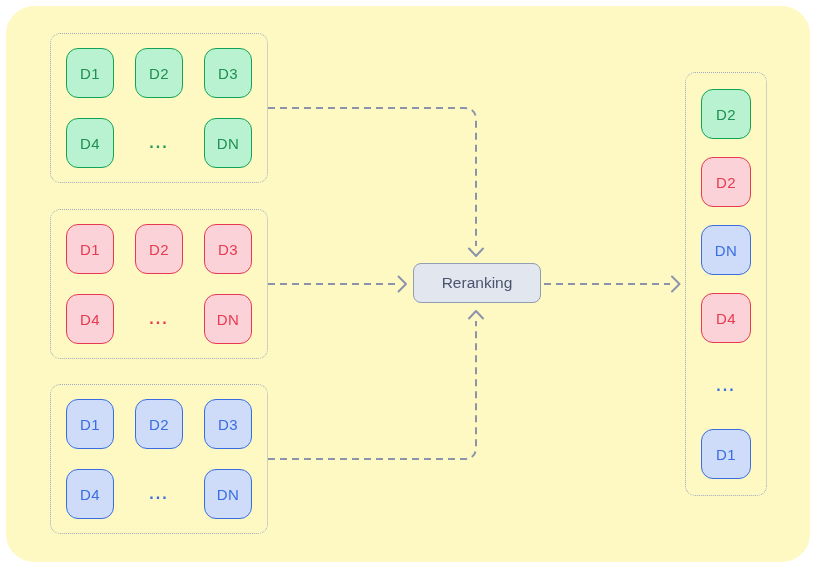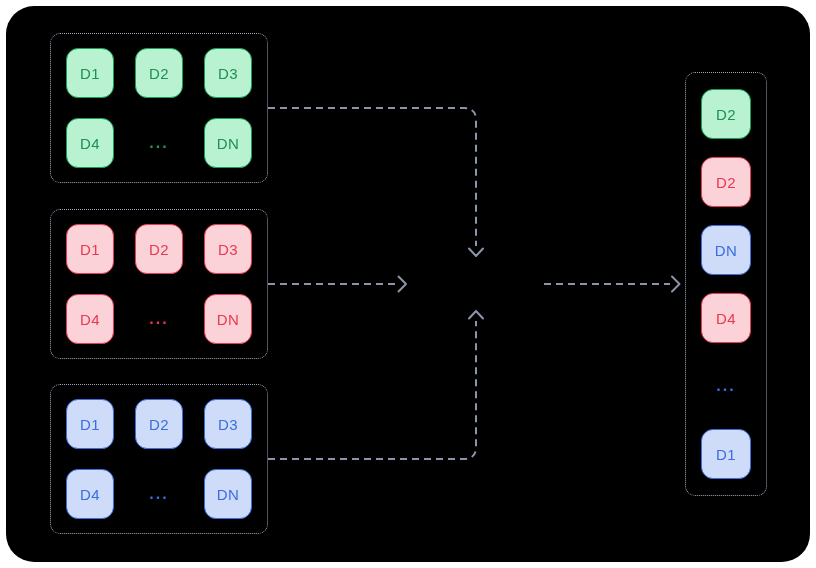--- a/index.html
+++ b/index.html
@@ -2,21 +2,21 @@
 <html><head>
 <meta charset="utf-8">
 <style>
   html,body{margin:0;padding:0;background:#ffffff;}
   body{
     width:816px;height:568px;position:relative;overflow:hidden;
     font-family:"Liberation Sans", sans-serif;
   }
   .panel{
     position:absolute;left:6px;top:6px;width:804px;height:556px;
-    background:#000000;border-radius:28px;
+    background:#fef9c3;border-radius:28px;
   }
   .connectors{position:absolute;left:0;top:0;pointer-events:none;}
   .group{
     position:absolute;width:218px;height:150px;box-sizing:border-box;
     border:1.5px dotted #9fa8bd;border-radius:10px;
     display:grid;grid-template-columns:48px 48px 48px;grid-template-rows:50px 50px;
     justify-content:space-between;align-content:space-between;
     padding:14px 15px;
   }
   .doc{
@@ -99,20 +99,21 @@
 
   <div class="group" style="left:44px;top:378px">
     <div class="doc b">D1</div>
     <div class="doc b">D2</div>
     <div class="doc b">D3</div>
     <div class="doc b">D4</div>
     <div class="dots b">...</div>
     <div class="doc b">DN</div>
   </div>
 
+  <div class="rerank">Reranking</div>
 
   <div class="output-col">
     <div class="doc g out-doc" style="top:16px">D2</div>
     <div class="doc r out-doc" style="top:84px">D2</div>
     <div class="doc b out-doc" style="top:152px">DN</div>
     <div class="doc r out-doc" style="top:220px">D4</div>
     <div class="dots b out-dots">...</div>
     <div class="doc b out-doc" style="top:356px">D1</div>
   </div>
 

